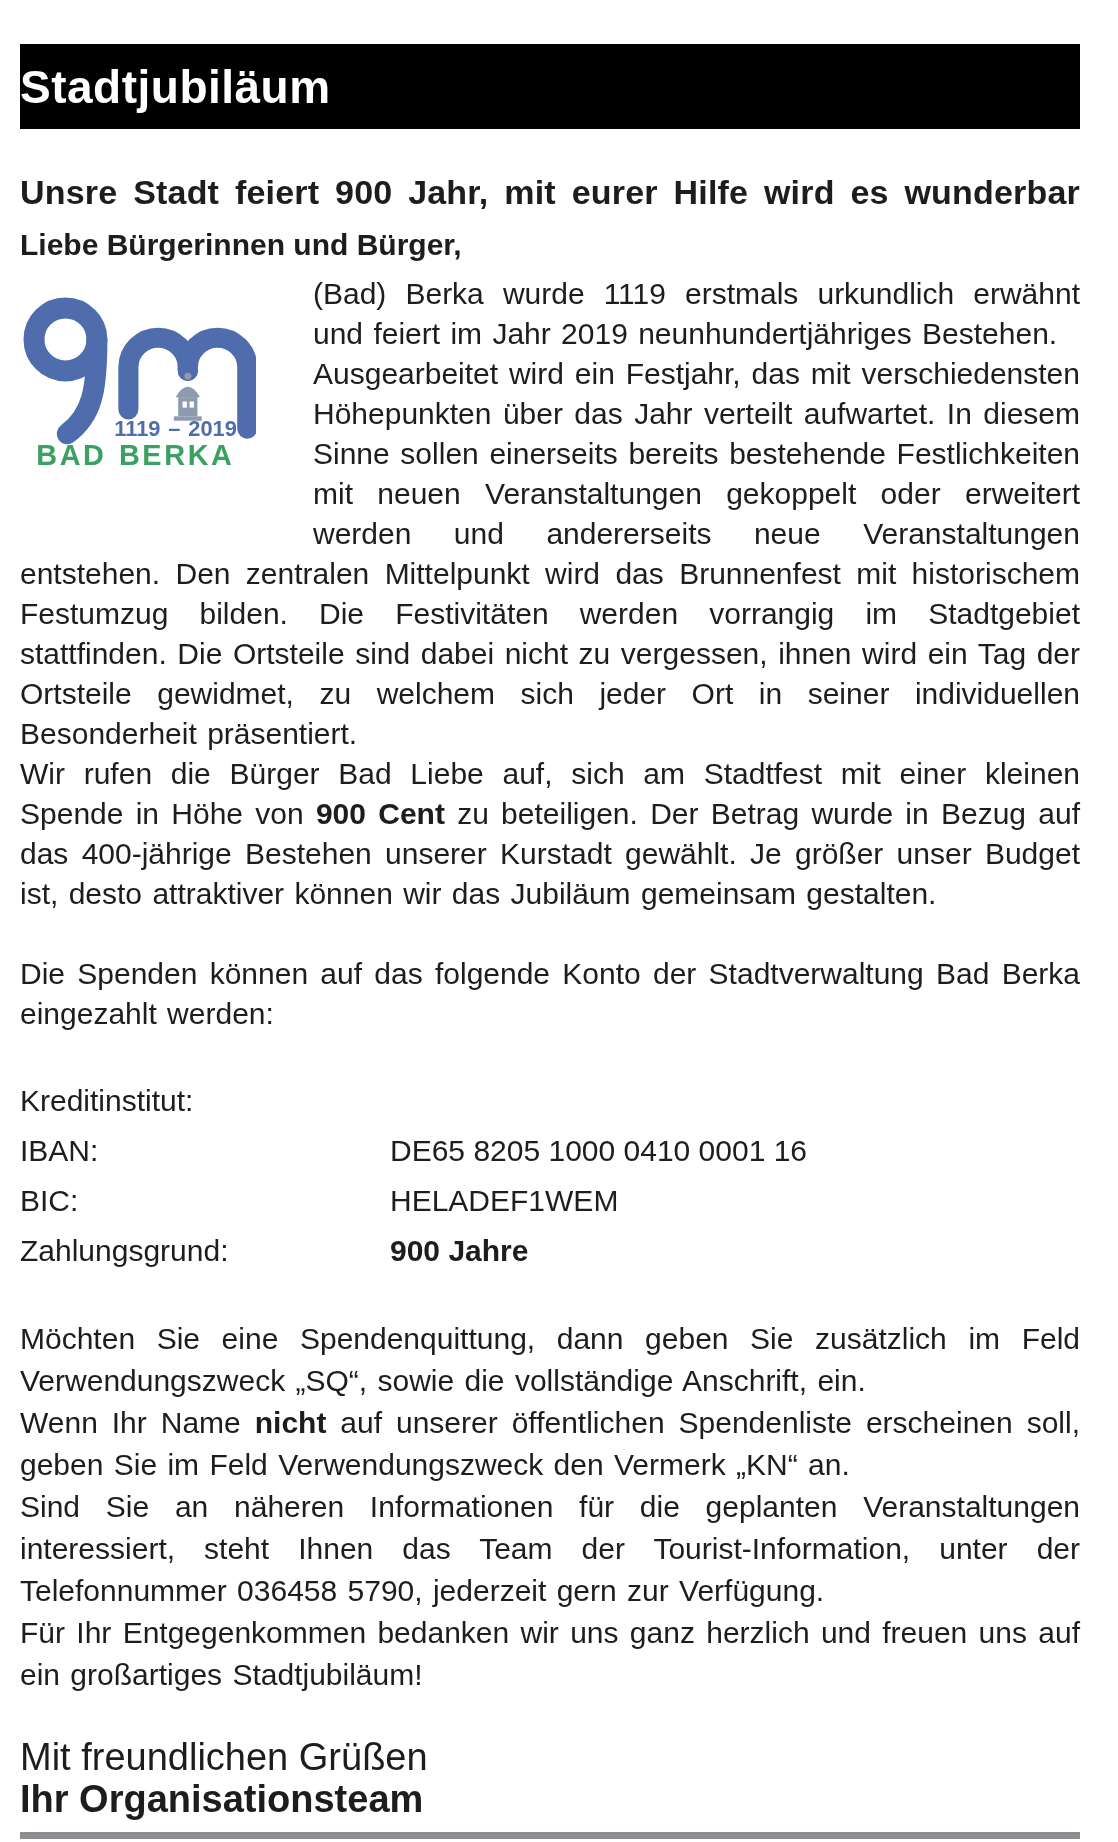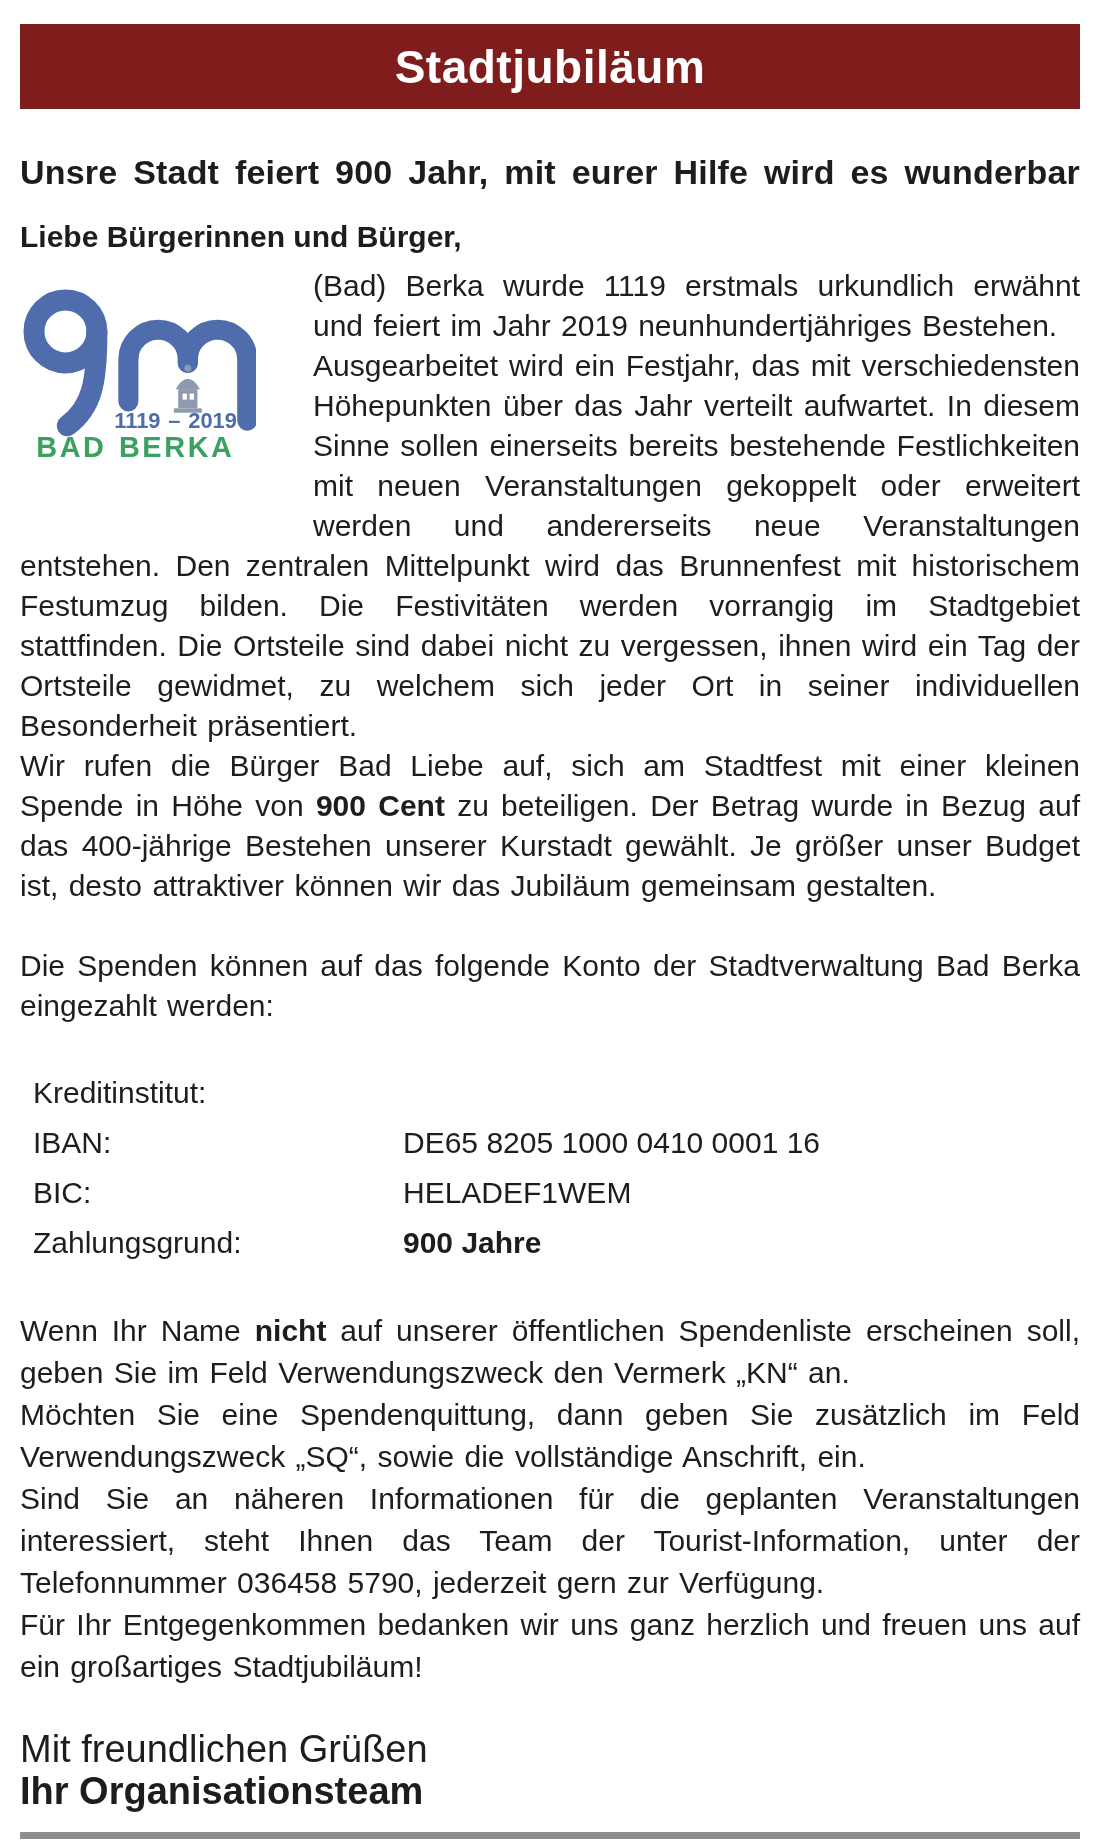--- a/index.html
+++ b/index.html
@@ -9,57 +9,58 @@
     color: #1d1d1f;
     font-family: "Liberation Sans", sans-serif;
     overflow: hidden;
     position: relative;
   }
   .page { padding: 24px 38px 0 20px; position: relative; }
 
   
   .titlebar {
     height: 85px;
-    background: #7f1d1d;
+    background: #000000;
     color: #ffffff;
-    display: flex; align-items: center; justify-content: center;
+    display: flex; align-items: center; 
     font-size: 46px; font-weight: bold;
     letter-spacing: 0.5px;
+    margin-top: 20px;
   }
 
   .headline {
     margin-top: 44px;
     font-size: 34px; font-weight: bold;
     text-align: justify;
     text-align-last: justify;
     white-space: nowrap;
     letter-spacing: 0.2px;
   }
 
   .salutation {
-    margin-top: 28px;
+    margin-top: 16px;
     font-size: 30px; font-weight: bold;
   }
 
   .bodytext { font-size: 30px; line-height: 40px; text-align: justify; word-spacing: 2px; }
   .bodytext p { margin: 0; }
 
   .intro { margin-top: 12px; }
 
   
   .logo-float {
     float: left;
     width: 236px; height: 212px;
     margin: 6px 57px 34px 0;
   }
   .logo-float svg { width: 100%; height: 100%; }
 
   .account-intro { margin-top: 40px; }
 
-  .account { margin-top: 42px; font-size: 30px; line-height: 50px; margin-left: 13px; }
+  .account { margin-top: 42px; font-size: 30px; line-height: 50px; }
   .account .row { display: flex; }
   .account .label { width: 370px; flex: none; }
   .account .value.bold { font-weight: bold; }
 
   .notes { margin-top: 42px; line-height: 42px; }
 
   .closing { margin-top: 40px; font-size: 38px; line-height: 42px; }
   .closing .team { font-weight: bold; }
 
   .bold-inline { font-weight: bold; }
@@ -131,22 +132,22 @@
       <span class="label">BIC:</span>
       <span class="value">HELADEF1WEM</span>
     </div>
     <div class="row">
       <span class="label">Zahlungsgrund:</span>
       <span class="value bold">900 Jahre</span>
     </div>
   </div>
 
   <div class="notes bodytext">
+    <p>Möchten Sie eine Spendenquittung, dann geben Sie zusätzlich im Feld Verwendungszweck „SQ“, sowie die vollständige Anschrift, ein.</p>
     <p><span>Wenn Ihr Name </span><span class="bold-inline">nicht</span><span> auf unserer öffentlichen Spendenliste erscheinen soll, geben Sie im Feld Verwendungszweck den Vermerk „KN“ an.</span></p>
-    <p>Möchten Sie eine Spendenquittung, dann geben Sie zusätzlich im Feld Verwendungszweck „SQ“, sowie die vollständige Anschrift, ein.</p>
     <p>Sind Sie an näheren Informationen für die geplanten Veranstaltungen interessiert, steht Ihnen das Team der Tourist-Information, unter der Telefonnummer 036458 5790, jederzeit gern zur Verfügung.</p>
     <p>Für Ihr Entgegenkommen bedanken wir uns ganz herzlich und freuen uns auf ein großartiges Stadtjubiläum!</p>
   </div>
 
   <div class="closing">
     <div>Mit freundlichen Grüßen</div>
     <div class="team">Ihr Organisationsteam</div>
   </div>
 
 </div>

